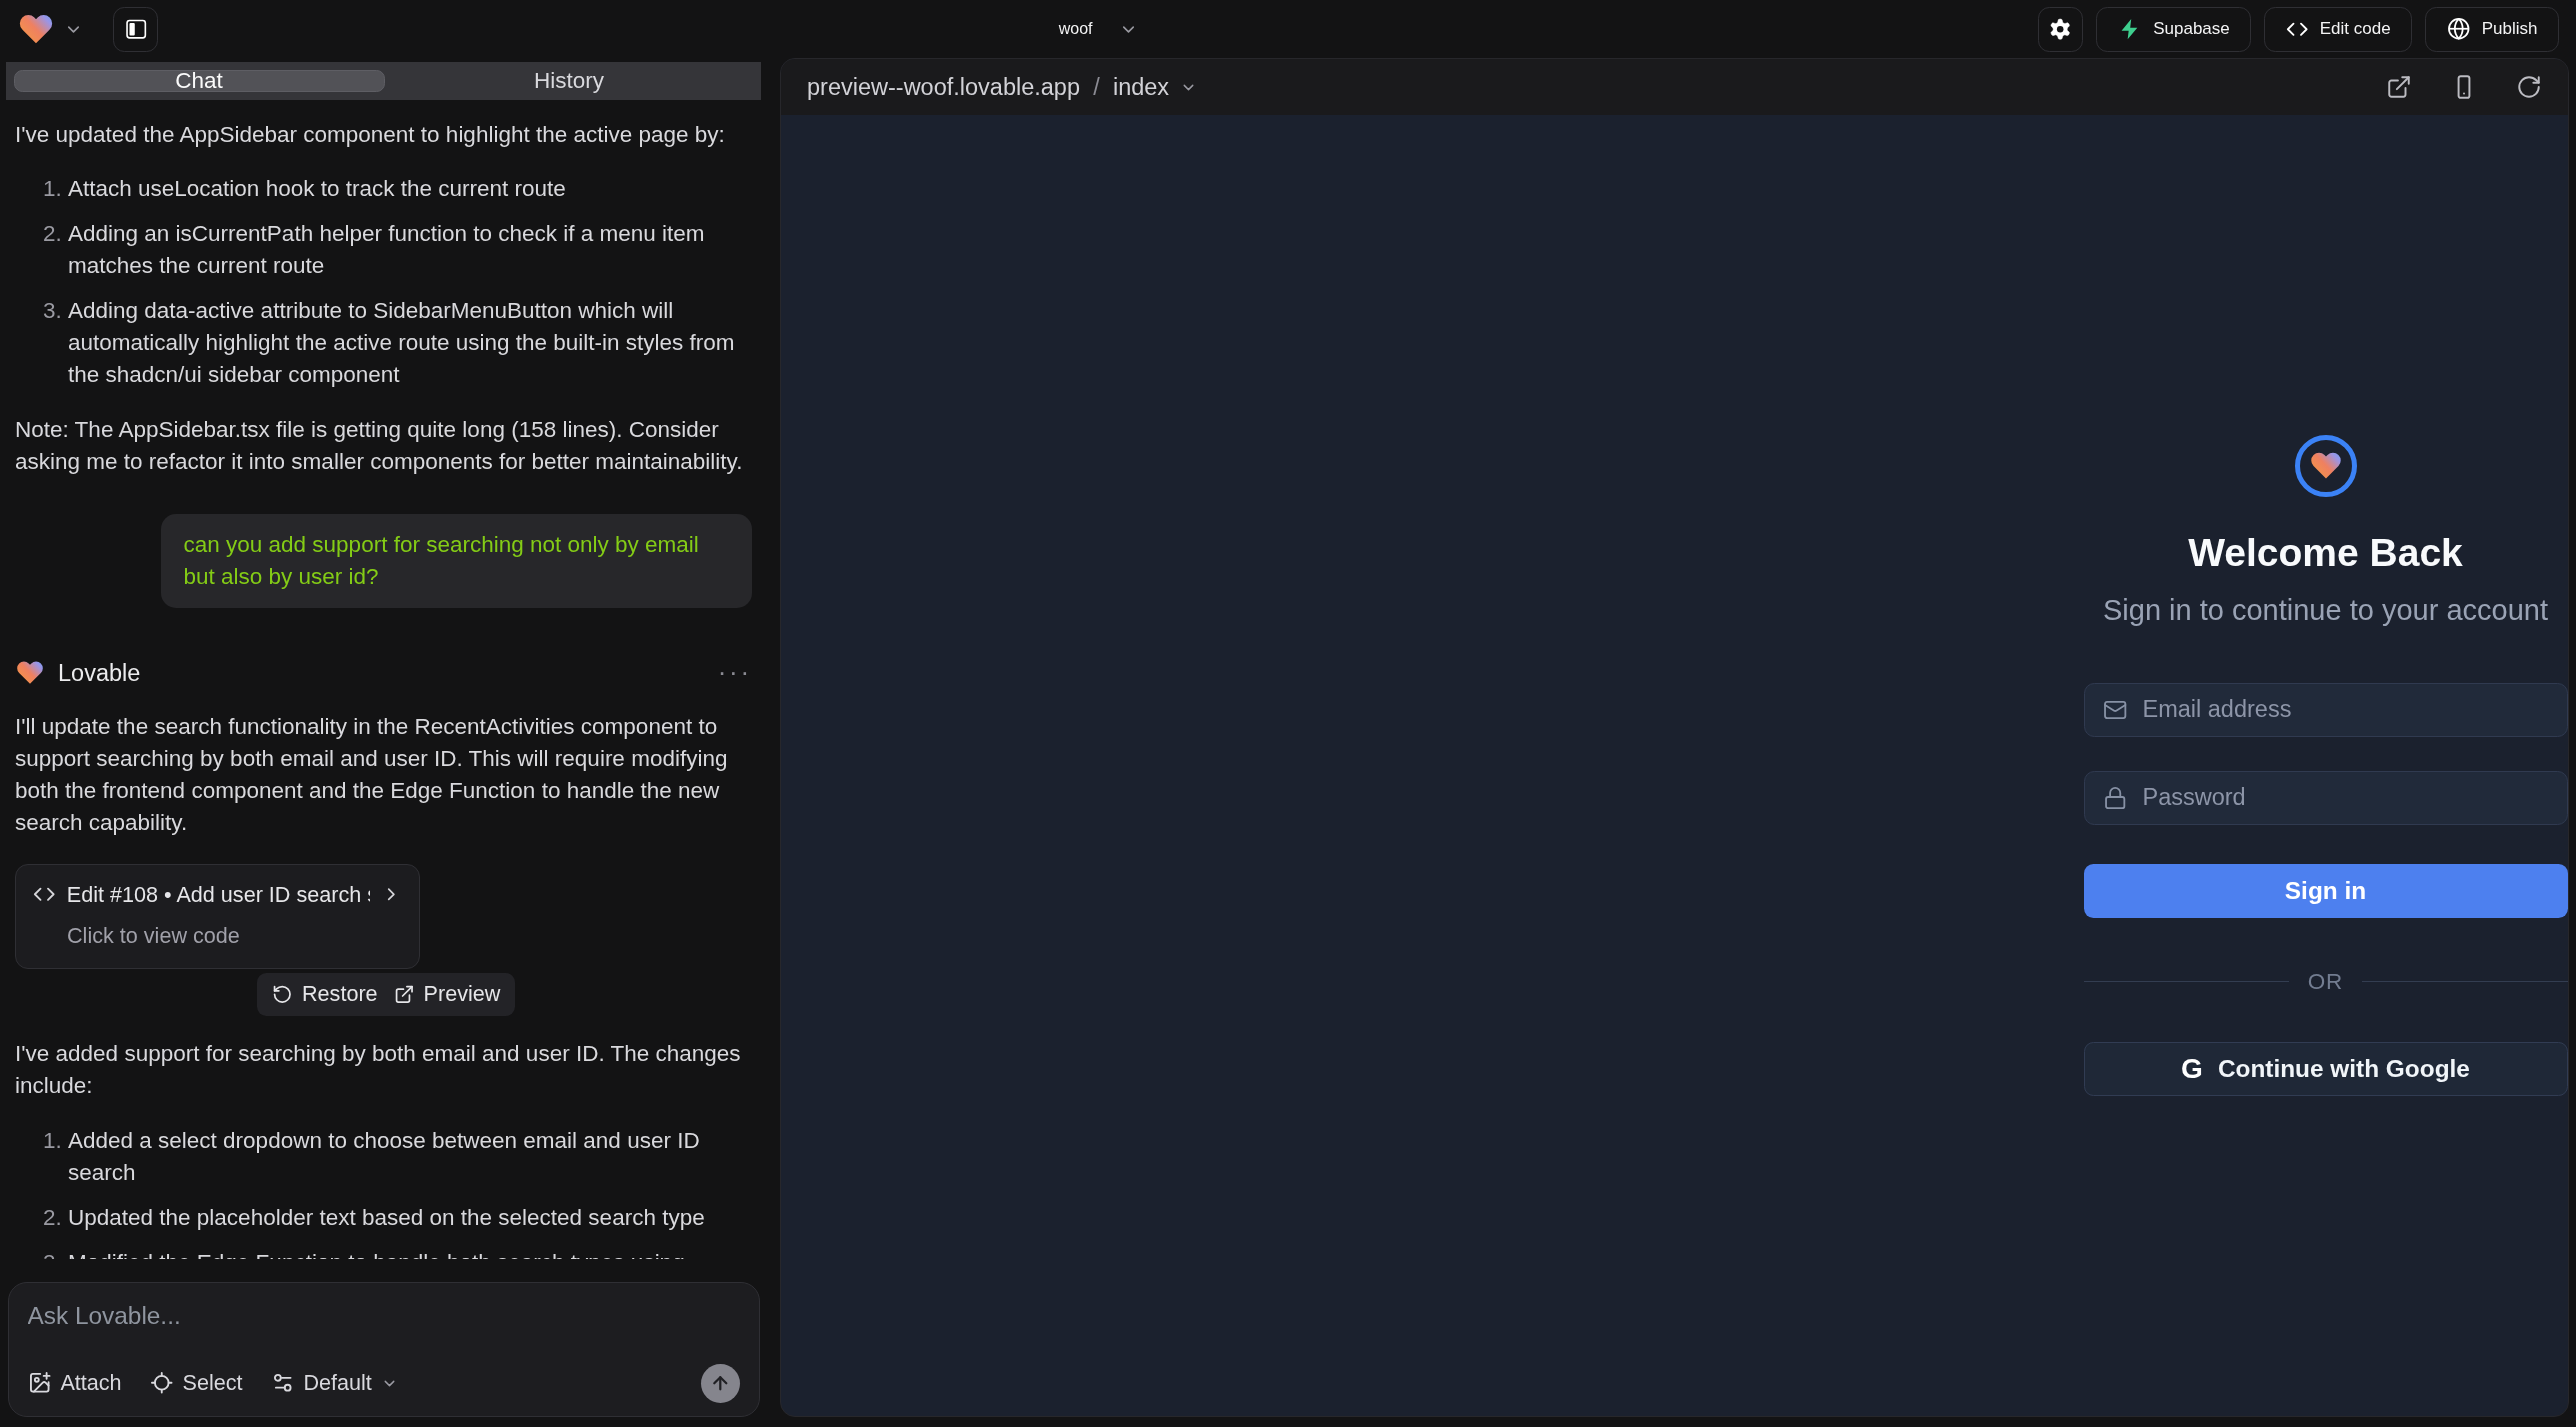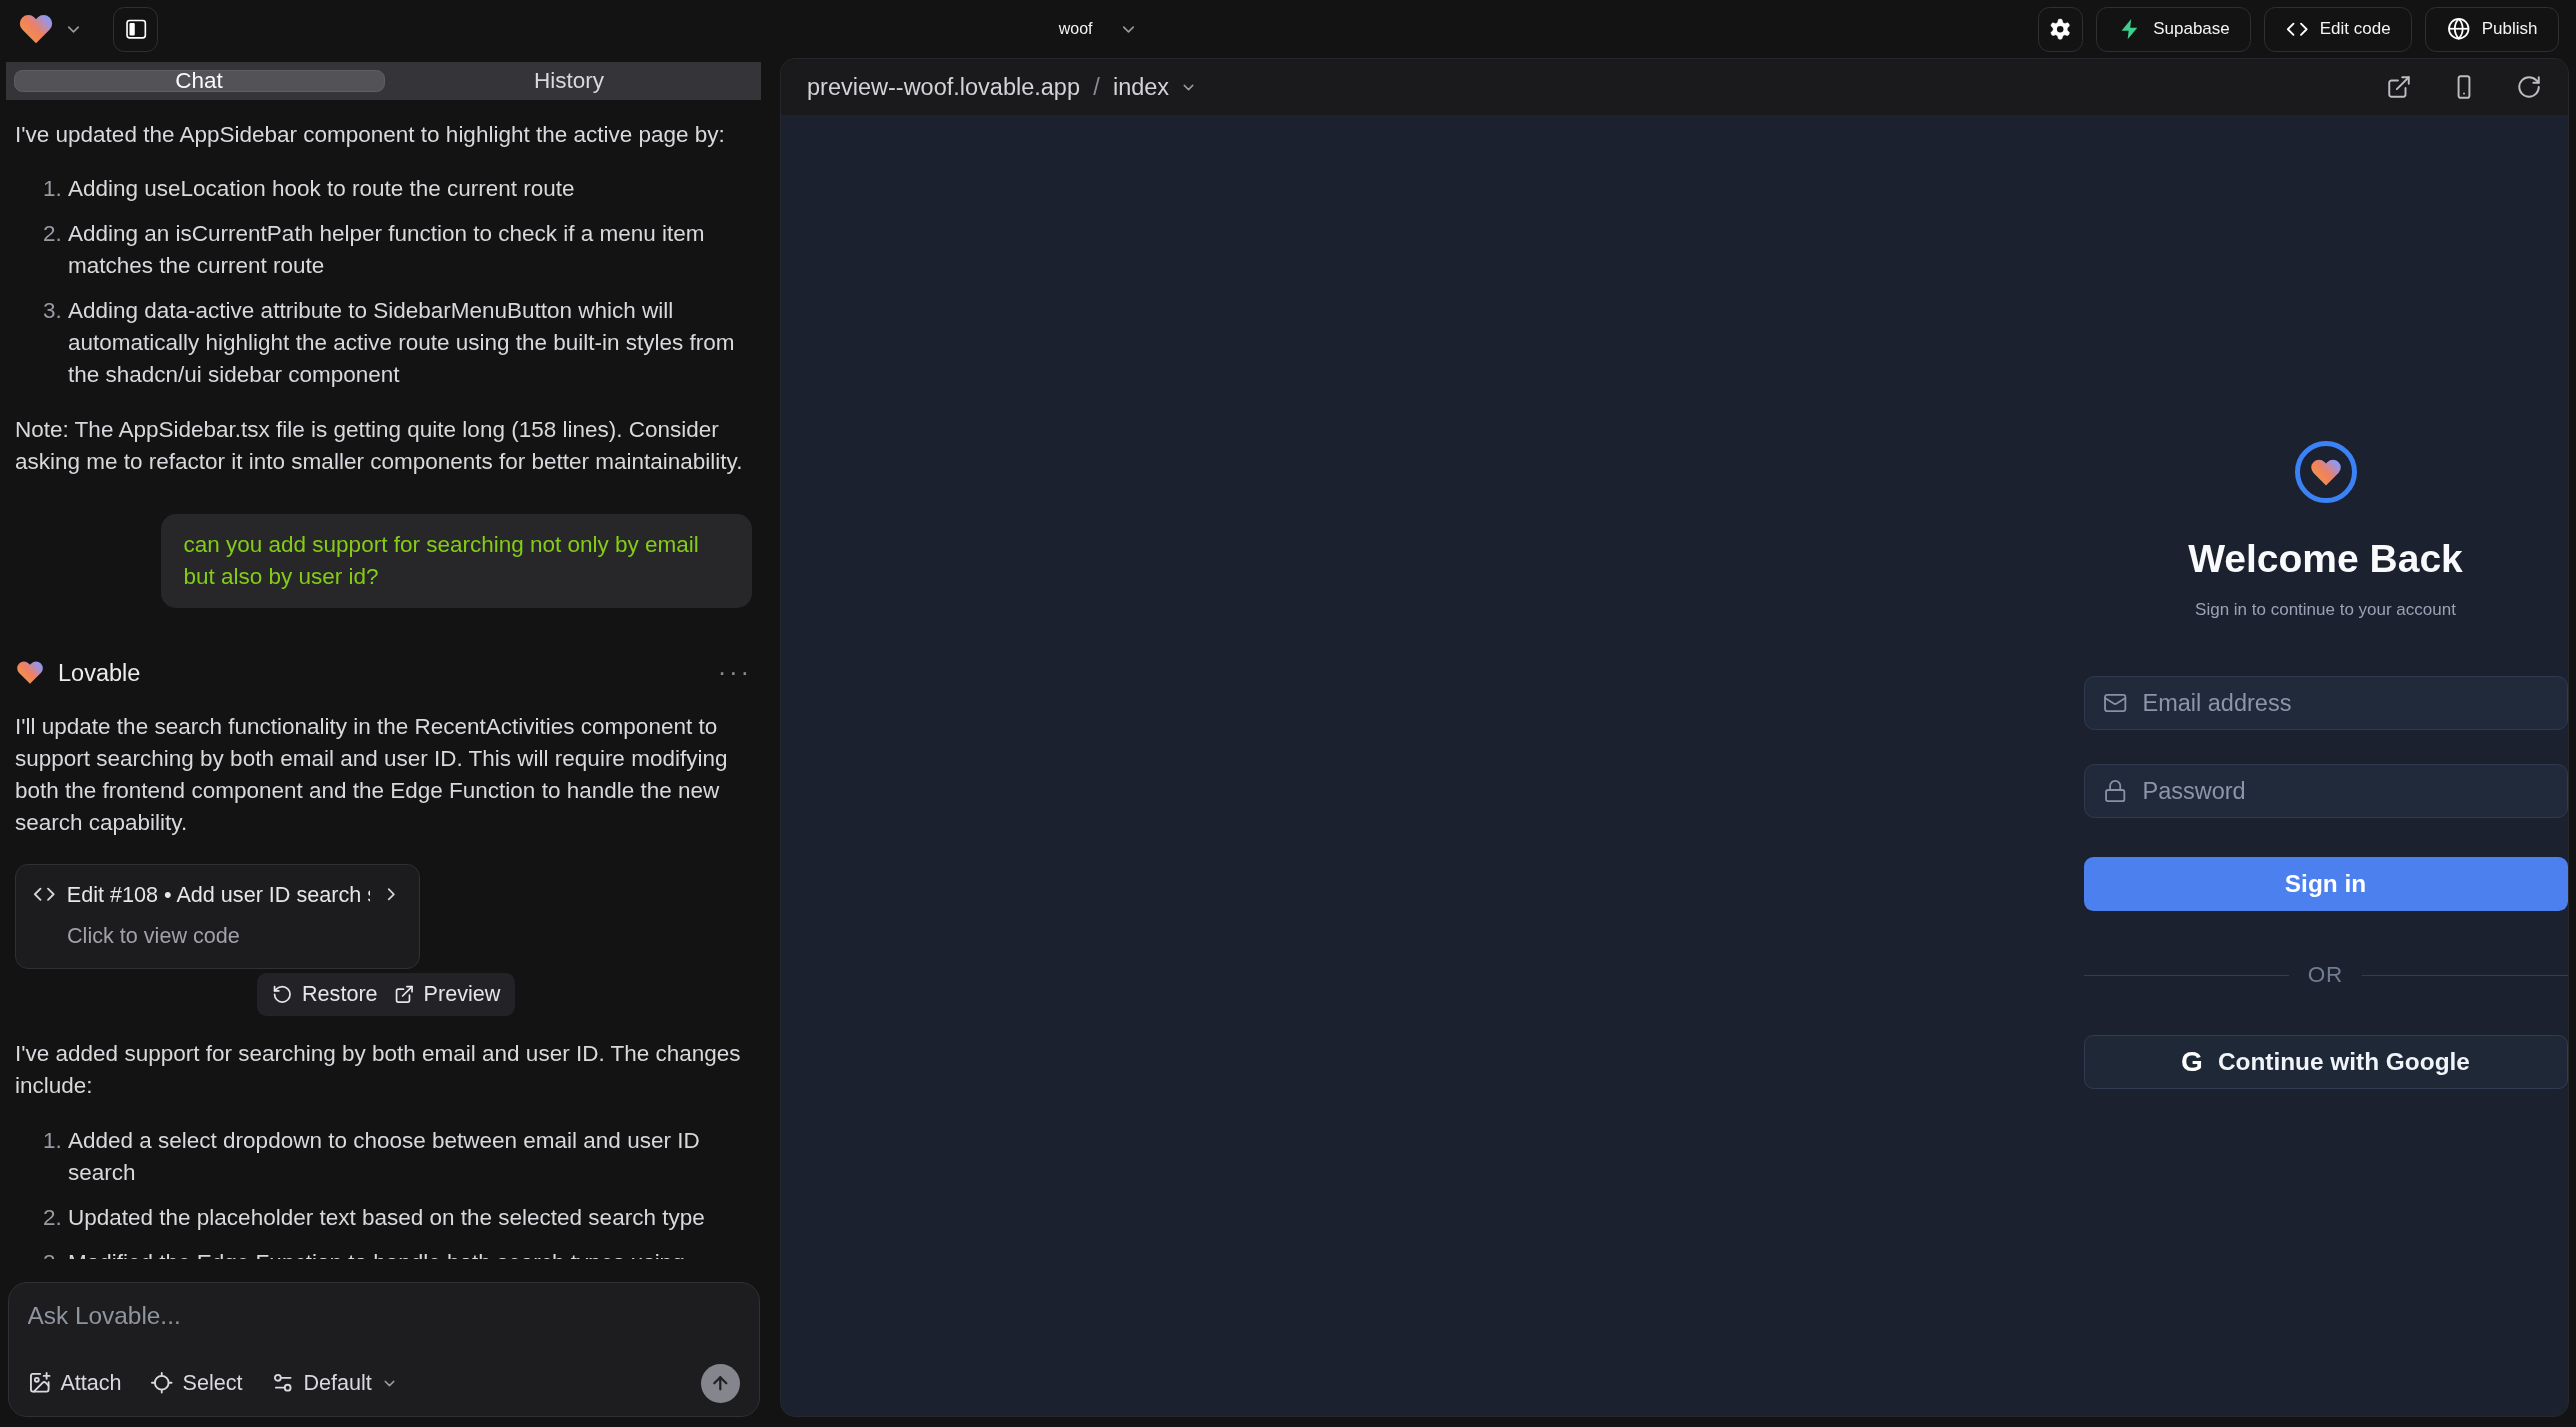--- a/index.html
+++ b/index.html
@@ -117,21 +117,21 @@
   .preview-actions .pa-btn { background:none; border:none; color:#bcbcc2; cursor:pointer; display:flex; }
 
   .preview-content { flex:1; display:flex; flex-direction:column; align-items:flex-end; justify-content:center; }
   .auth-card { width:484px; display:flex; flex-direction:column; align-items:center; }
   .auth-logo-ring {
     width:62px; height:62px; border-radius:50%; border:5.6px solid #3b82f6;
     display:flex; align-items:center; justify-content:center;
   }
   .auth-logo-heart { width:34px; height:31px; }
   .auth-heading { margin-top:34px; font-size:39px; font-weight:bold; color:#f8fafc; }
-  .auth-sub { margin-top:19px; font-size:17px; color:#9aa3b5; }
+  .auth-sub { margin-top:19px; font-size:29px; color:#9aa3b5; }
   .field { position:relative; width:100%; }
   .field-email { margin-top:56px; }
   .field-password { margin-top:34px; }
   .field input {
     width:100%; height:54px; background:#212a3a; border:0.9px solid #303a50; border-radius:10.3px;
     padding:0 19px 0 58px; font-size:23.5px; color:#e2e8f0; outline:none; font-family:inherit;
   }
   .field input::placeholder { color:#8d95a8; }
   .field .field-icon { position:absolute; left:19px; top:50%; transform:translateY(-50%); color:#8791a5; display:flex; }
   .signin-btn {
@@ -238,21 +238,21 @@
 
     <div class="chat-panel">
       <div class="tabs">
         <button class="tab active">Chat</button>
         <button class="tab">History</button>
       </div>
 
       <div class="messages">
         <p class="msg-p">I've updated the AppSidebar component to highlight the active page by:</p>
         <ol class="msg-list">
-          <li>Adding useLocation hook to route the current route</li>
+          <li>Attach useLocation hook to track the current route</li>
           <li>Adding an isCurrentPath helper function to check if a menu item matches the current route</li>
           <li>Adding data-active attribute to SidebarMenuButton which will automatically highlight the active route using the built-in styles from the shadcn/ui sidebar component</li>
         </ol>
         <p class="msg-p mt-note">Note: The AppSidebar.tsx file is getting quite long (158 lines). Consider asking me to refactor it into smaller components for better maintainability.</p>
 
         <div class="user-bubble">
           <span>can you add support for searching not only by email but also by user id?</span>
         </div>
 
         <div class="assistant-header">

